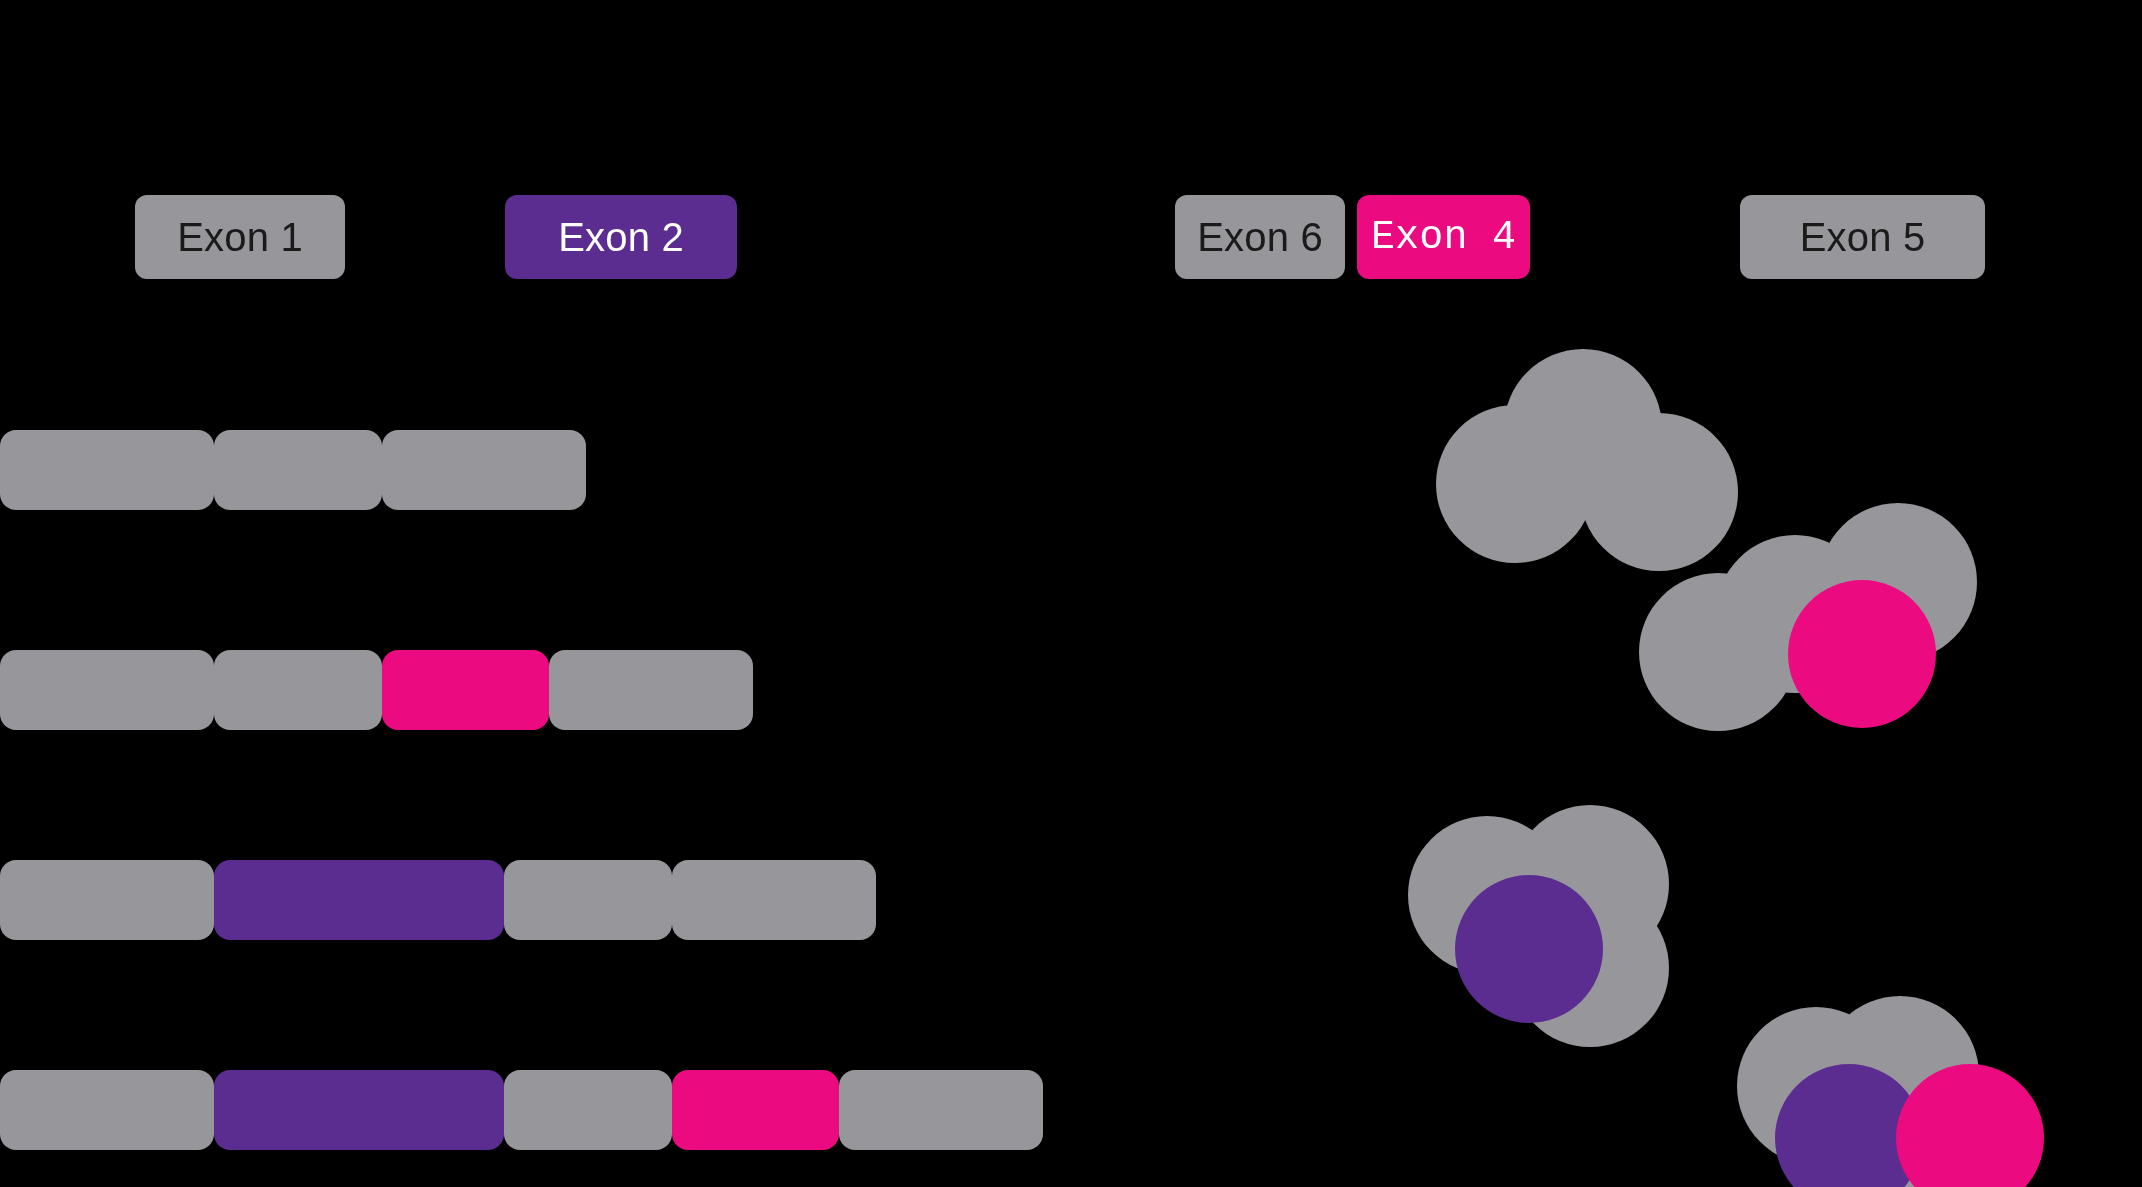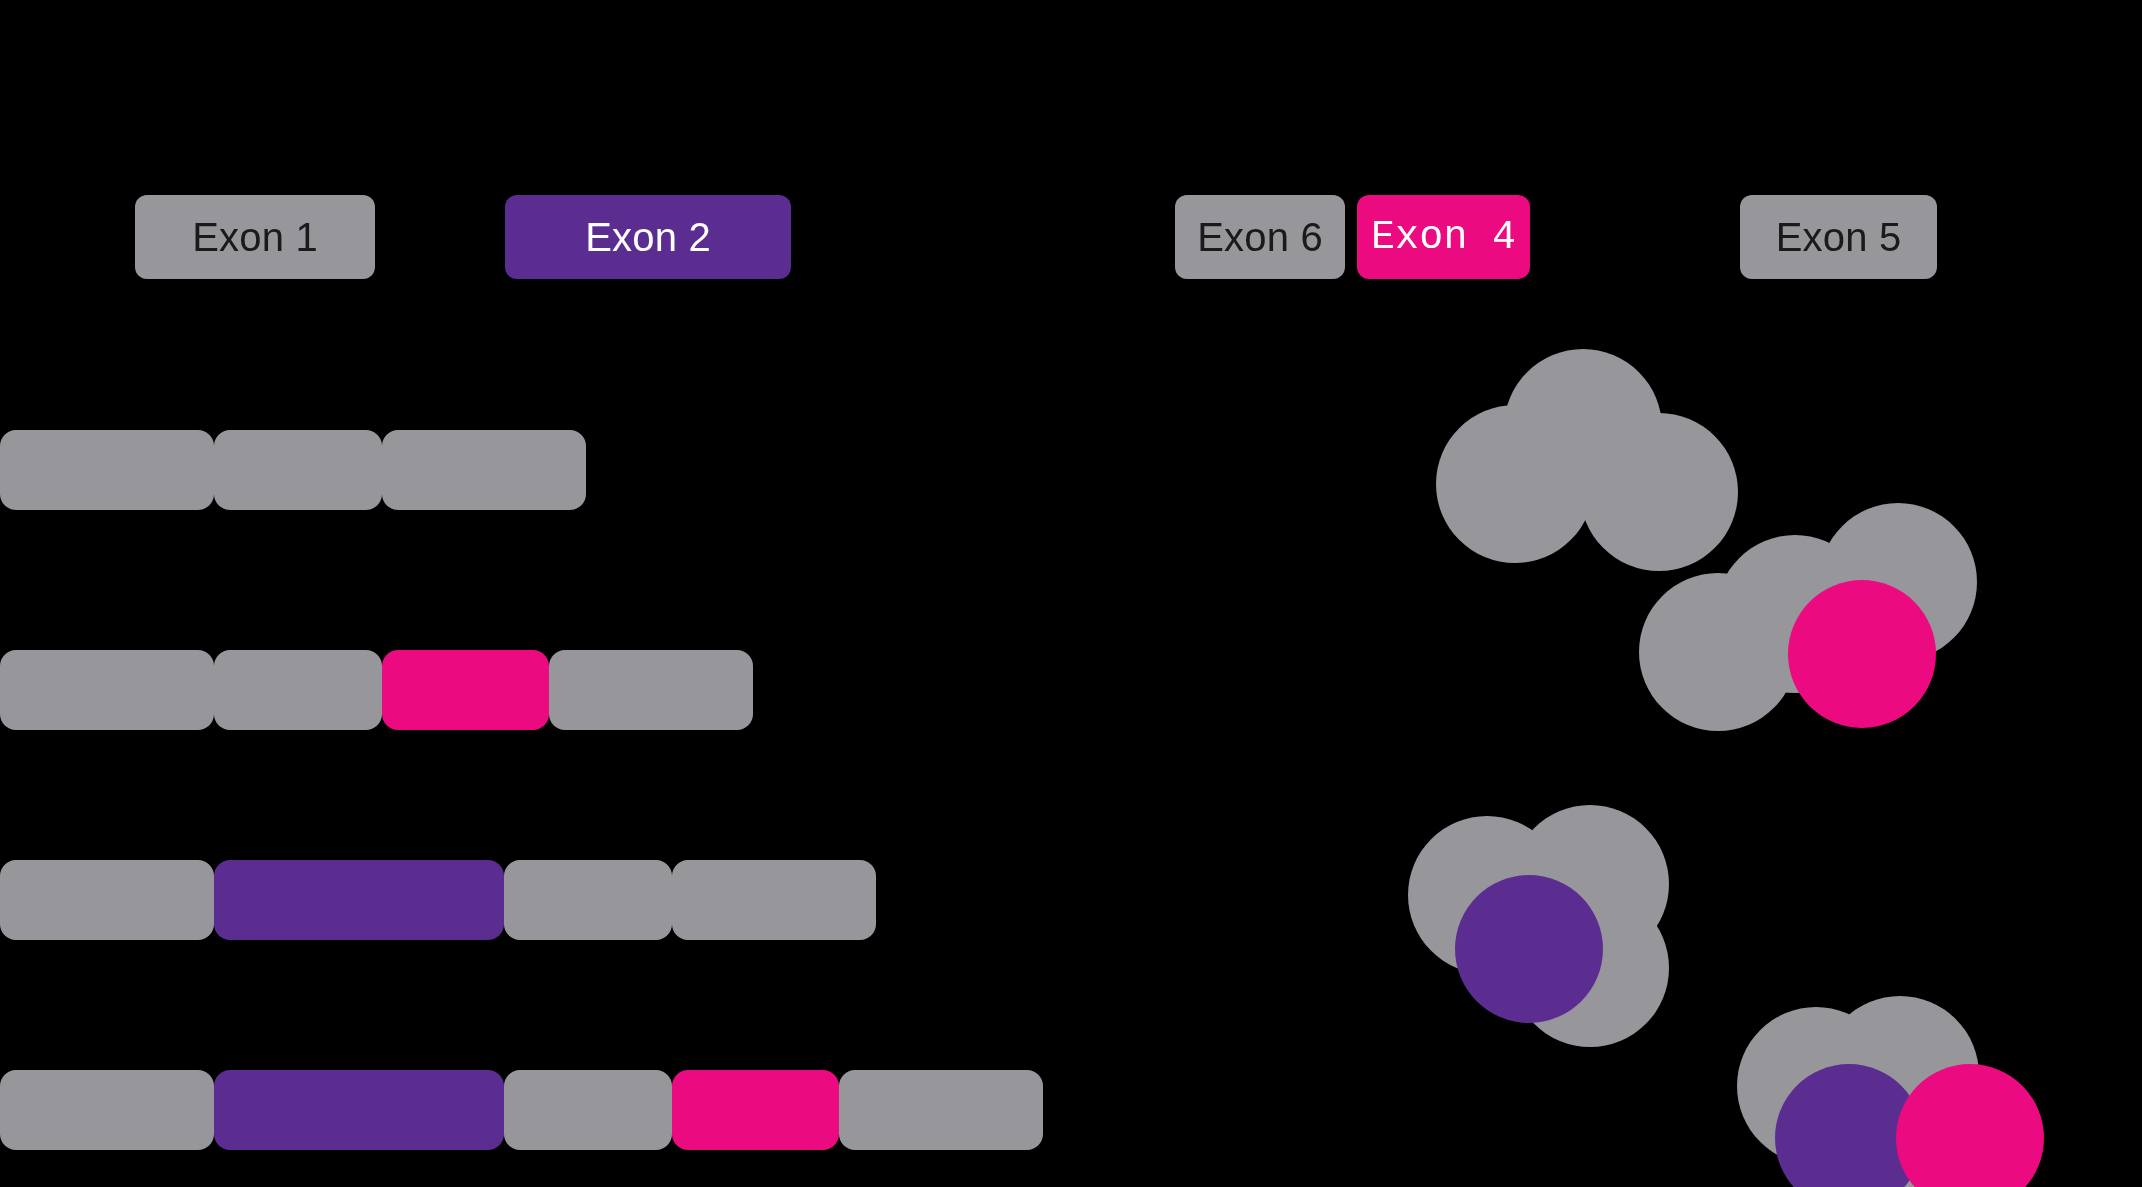--- a/index.html
+++ b/index.html
@@ -62,25 +62,25 @@
     position: absolute;
     border-radius: 50%;
   }
 </style>
 </head>
 <body>
 
 <div id="stage">
 
   <div id="legend-layer">
-      <div class="legend-pill" style="left: 135px; top: 195px; width: 240px; height: 84px; background: rgb(151, 151, 155); color: rgb(26, 26, 26);">Exon 1</div>
-      <div class="legend-pill" style="left: 505px; top: 195px; width: 286px; height: 84px; background: rgb(91, 45, 144); color: rgb(255, 255, 255);">Exon 2</div>
+      <div class="legend-pill" style="left: 135px; top: 195px; width: 210px; height: 84px; background: rgb(151, 151, 155); color: rgb(26, 26, 26);">Exon 1</div>
+      <div class="legend-pill" style="left: 505px; top: 195px; width: 232px; height: 84px; background: rgb(91, 45, 144); color: rgb(255, 255, 255);">Exon 2</div>
       <div class="legend-pill" style="left: 1175px; top: 195px; width: 170px; height: 84px; background: rgb(151, 151, 155); color: rgb(26, 26, 26);">Exon 6</div>
       <div class="legend-pill" style="left: 1357px; top: 195px; width: 173px; height: 84px; background: rgb(236, 10, 128); color: rgb(255, 255, 255); font-family: Liberation Mono, monospace;">Exon 4</div>
-      <div class="legend-pill" style="left: 1740px; top: 195px; width: 197px; height: 84px; background: rgb(151, 151, 155); color: rgb(26, 26, 26);">Exon 5</div>
+      <div class="legend-pill" style="left: 1740px; top: 195px; width: 245px; height: 84px; background: rgb(151, 151, 155); color: rgb(26, 26, 26);">Exon 5</div>
     </div>
 
   <div id="transcripts-layer">
       <div class="transcript-row" style="left: 0px; top: 430px;">
         <div class="exon-seg" title="Exon 1" style="width: 214px; background: rgb(151, 151, 155);"></div>
         <div class="exon-seg" title="Exon 3" style="width: 168px; background: rgb(151, 151, 155);"></div>
         <div class="exon-seg" title="Exon 5" style="width: 204px; background: rgb(151, 151, 155);"></div>
       </div>
       <div class="transcript-row" style="left: 0px; top: 650px;">
         <div class="exon-seg" title="Exon 1" style="width: 214px; background: rgb(151, 151, 155);"></div>

